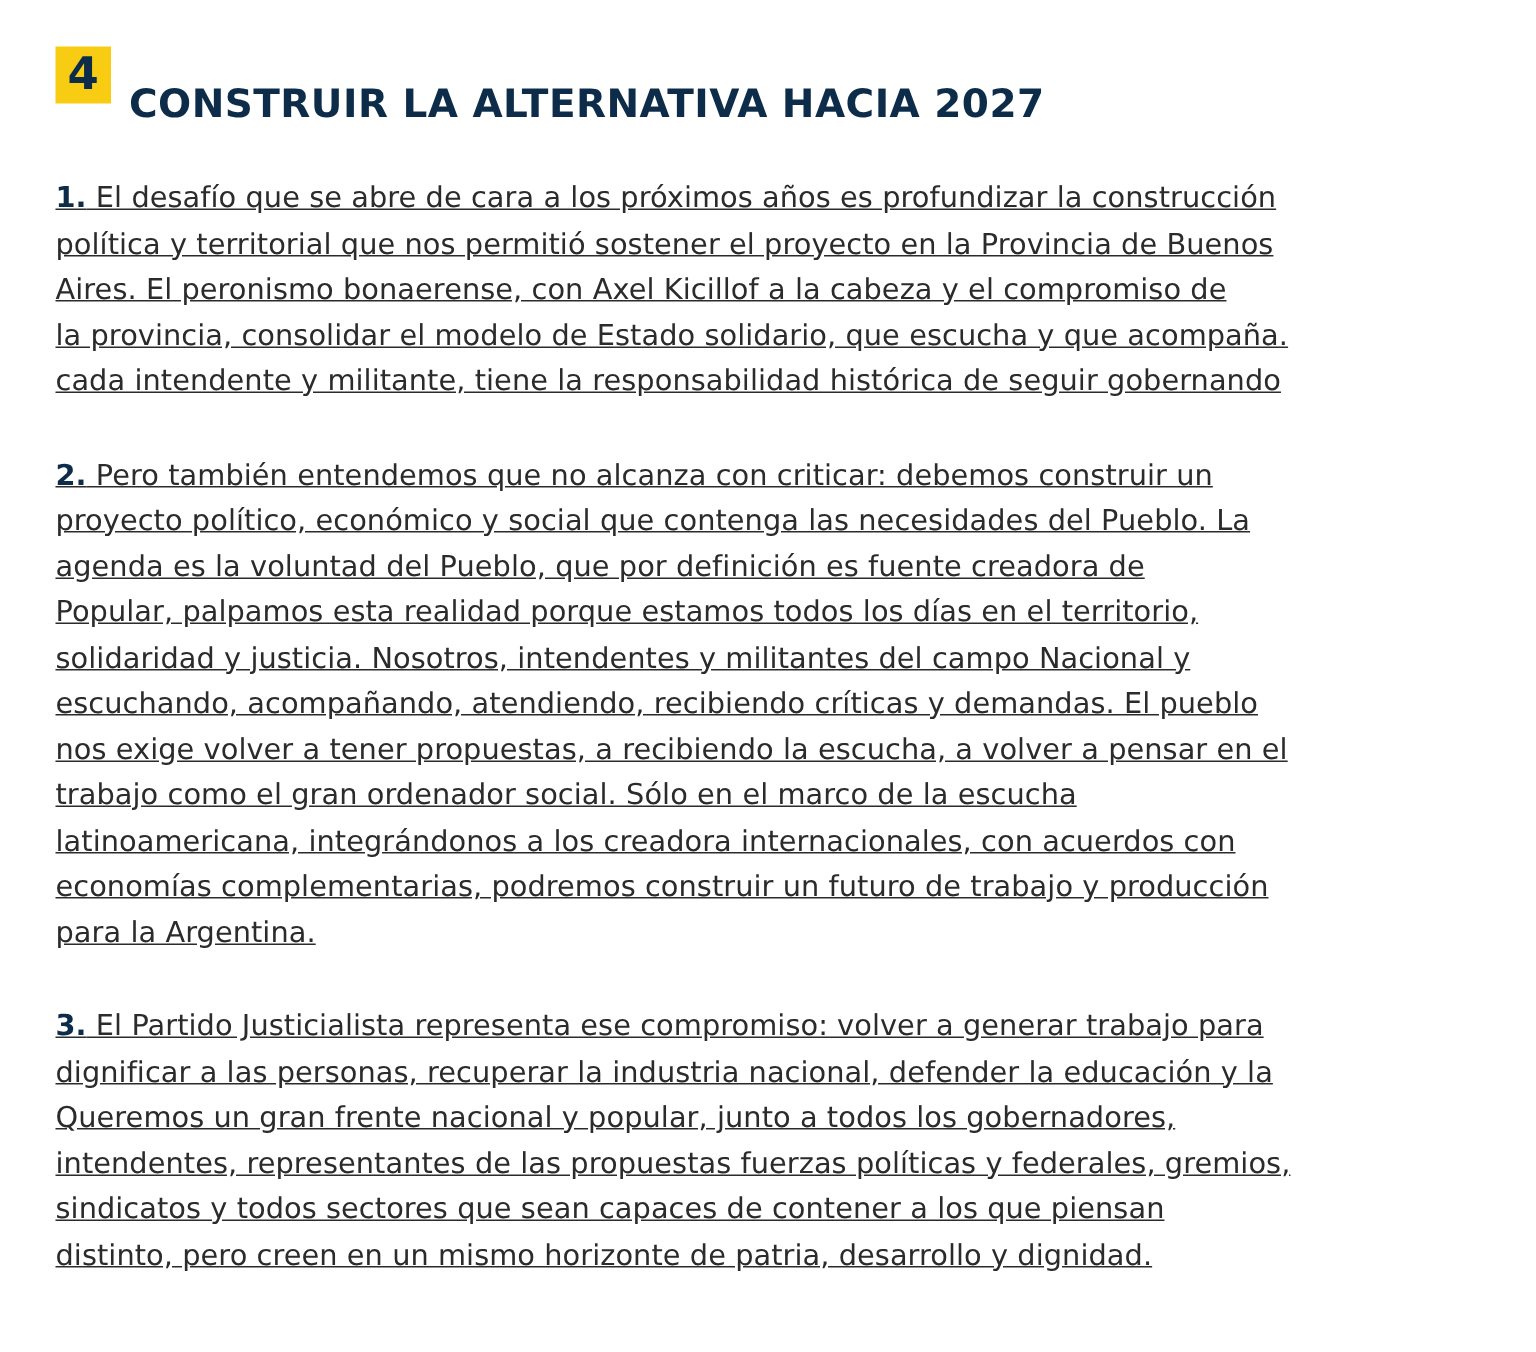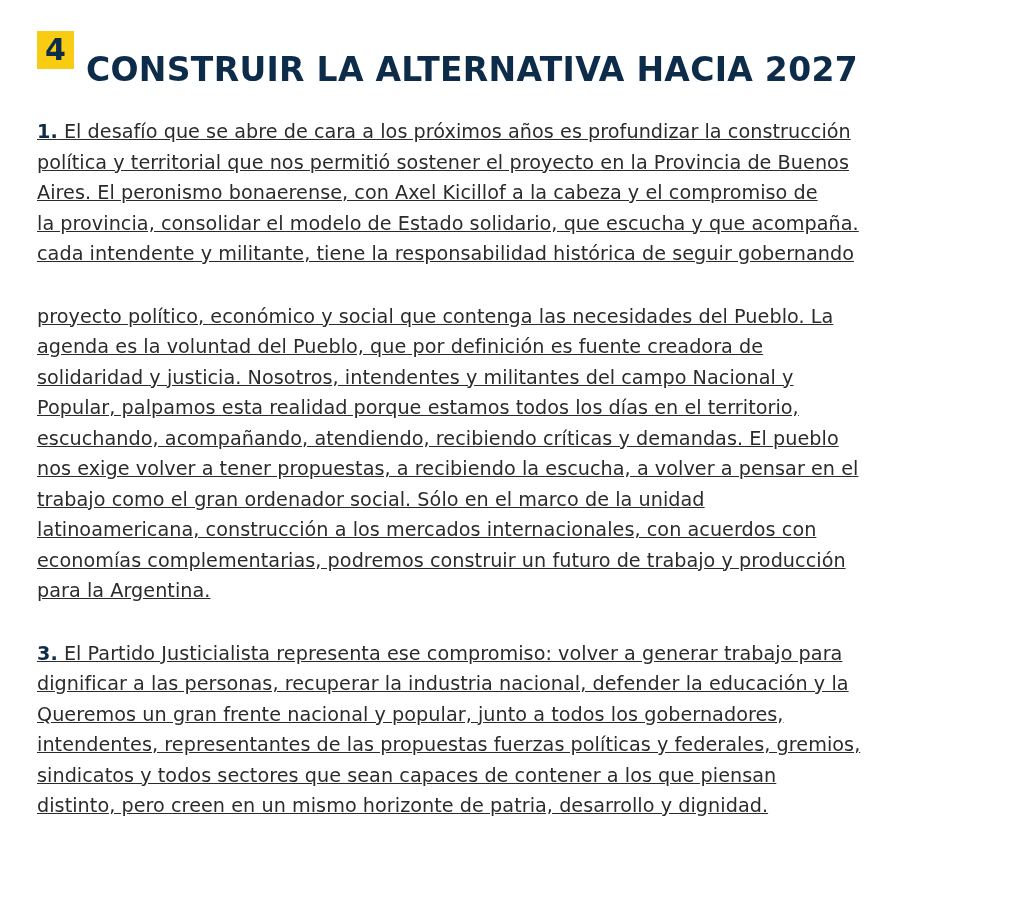--- a/index.html
+++ b/index.html
@@ -33,21 +33,21 @@
       font-family: "DejaVu Sans", sans-serif;
       font-weight: bold;
       font-size: 30px;
       line-height: 38px;
       margin-right: 12px;
     }
     .title {
       color: #0d2c4a;
       font-family: "DejaVu Sans", sans-serif;
       font-weight: bold;
-      font-size: 33px;
+      font-size: 26px;
       letter-spacing: 0.3px;
       line-height: 40px;
       white-space: nowrap;
       margin-top: 40px;
     }
     .content {
       position: absolute;
       left: 37px;
       top: 117px;
       width: 950px;
@@ -81,28 +81,29 @@
 <div class="content">
   <p class="para">
     <span class="line"><span class="num">1.</span><span> El desafío que se abre de cara a los próximos años es profundizar la construcción</span></span>
     <span class="line">política y territorial que nos permitió sostener el proyecto en la Provincia de Buenos</span>
     <span class="line">Aires. El peronismo bonaerense, con Axel Kicillof a la cabeza y el compromiso de</span>
     <span class="line">la provincia, consolidar el modelo de Estado solidario, que escucha y que acompaña.</span>
     <span class="line">cada intendente y militante, tiene la responsabilidad histórica de seguir gobernando</span>
   </p>
 
   <p class="para">
+    <span class="line"><span class="num">2.</span><span> Pero también entendemos que no alcanza con criticar: debemos construir un</span></span>
     <span class="line">proyecto político, económico y social que contenga las necesidades del Pueblo. La</span>
     <span class="line">agenda es la voluntad del Pueblo, que por definición es fuente creadora de</span>
+    <span class="line">Popular, palpamos esta realidad porque estamos todos los días en el territorio,</span>
     <span class="line">solidaridad y justicia. Nosotros, intendentes y militantes del campo Nacional y</span>
-    <span class="line">Popular, palpamos esta realidad porque estamos todos los días en el territorio,</span>
     <span class="line">escuchando, acompañando, atendiendo, recibiendo críticas y demandas. El pueblo</span>
     <span class="line">nos exige volver a tener propuestas, a recibiendo la escucha, a volver a pensar en el</span>
-    <span class="line">trabajo como el gran ordenador social. Sólo en el marco de la unidad</span>
-    <span class="line">latinoamericana, construcción a los mercados internacionales, con acuerdos con</span>
+    <span class="line">trabajo como el gran ordenador social. Sólo en el marco de la escucha</span>
+    <span class="line">latinoamericana, integrándonos a los creadora internacionales, con acuerdos con</span>
     <span class="line">economías complementarias, podremos construir un futuro de trabajo y producción</span>
     <span class="line">para la Argentina.</span>
   </p>
 
   <p class="para">
     <span class="line"><span class="num">3.</span><span> El Partido Justicialista representa ese compromiso: volver a generar trabajo para</span></span>
     <span class="line">dignificar a las personas, recuperar la industria nacional, defender la educación y la</span>
     <span class="line">Queremos un gran frente nacional y popular, junto a todos los gobernadores,</span>
     <span class="line">intendentes, representantes de las propuestas fuerzas políticas y federales, gremios,</span>
     <span class="line">sindicatos y todos sectores que sean capaces de contener a los que piensan</span>

